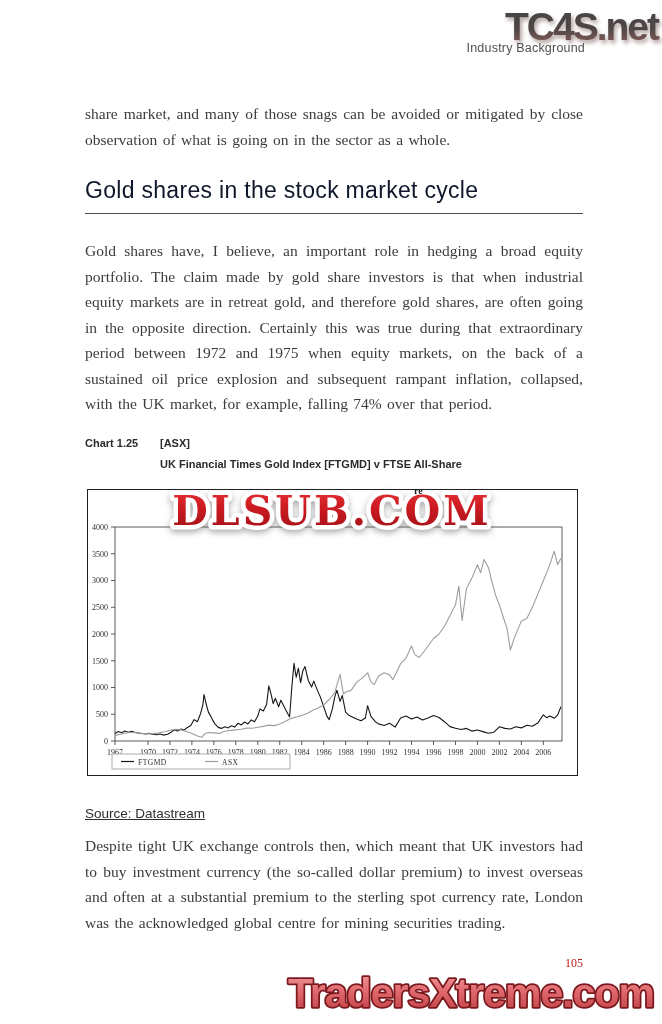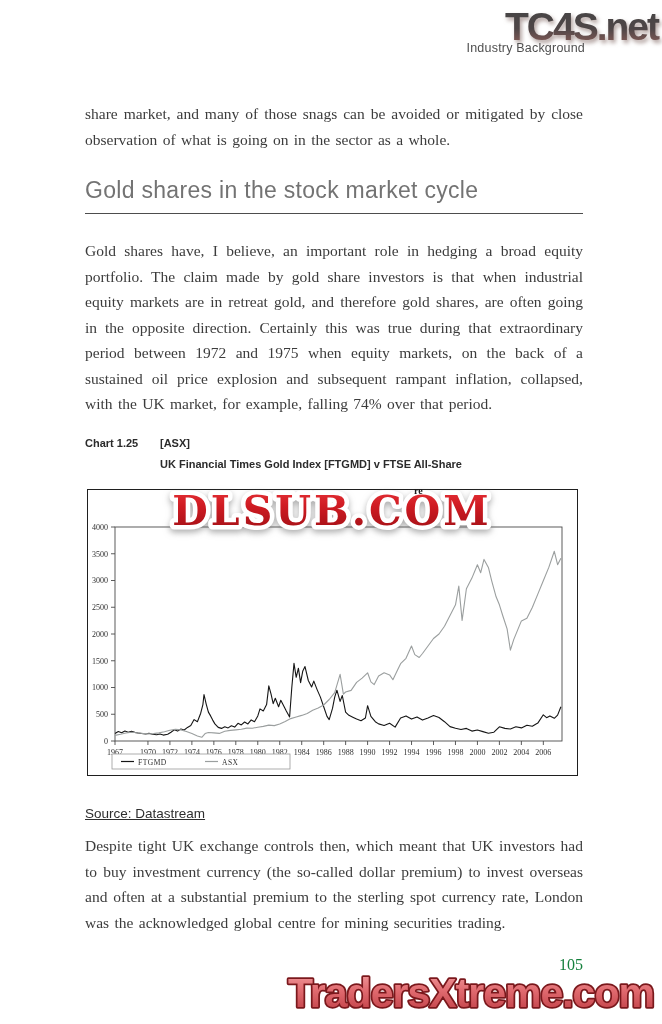--- a/index.html
+++ b/index.html
@@ -11,30 +11,30 @@
   .tc4s-wrap svg{filter:drop-shadow(2px 3px 2px rgba(110,80,75,.55));}
   .industry-sub{position:absolute;top:41px;right:77px;font-family:"Liberation Sans",sans-serif;
         font-size:12.5px;color:#4f4f4f;letter-spacing:.2px;}
 
   
   .col{position:absolute;left:85px;width:498px;}
   .body-par{font-size:15.5px;line-height:25.5px;text-align:justify;color:#3c3c3c;
         word-spacing:1.5px;}
   .p1{top:101px;}
   .section-heading{top:177px;font-family:"Liberation Sans",sans-serif;font-weight:400;
-        font-size:23px;color:#737373;letter-spacing:.3px;}
+        font-size:23px;color:#0f172a;letter-spacing:.3px;}
   .heading-rule{position:absolute;left:85px;top:213px;width:498px;height:0;
         border-top:1px solid #4d4d4d;}
   .p2{top:238px;}
   .caption{top:433px;display:flex;font-family:"Liberation Sans",sans-serif;
         font-weight:700;font-size:11px;line-height:21px;color:#2b2b2b;}
   .caption .cap-label{flex:0 0 75px;}
   .source-line{top:806px;font-family:"Liberation Sans",sans-serif;font-size:13.5px;color:#2e2e2e;}
   .p3{top:833px;}
-  .page-number{top:956px;text-align:right;font-size:16px;color:#15803d;}
+  .page-number{top:956px;text-align:right;font-size:12px;color:#b91c1c;}
 
   
   .chart-box{position:absolute;left:87px;top:489px;width:491px;height:287px;
         border:1.2px solid #1f1f1f;background:#fff;box-sizing:border-box;}
   #chart-svg text{font-family:"Liberation Serif",serif;}
 
   
   .wm-wrap{position:absolute;left:87px;top:484px;width:491px;height:60px;z-index:5;
         pointer-events:none;}
   .wm-wrap svg{display:block;margin:0 auto;filter:drop-shadow(0 3px 3px rgba(110,110,110,.55));}

